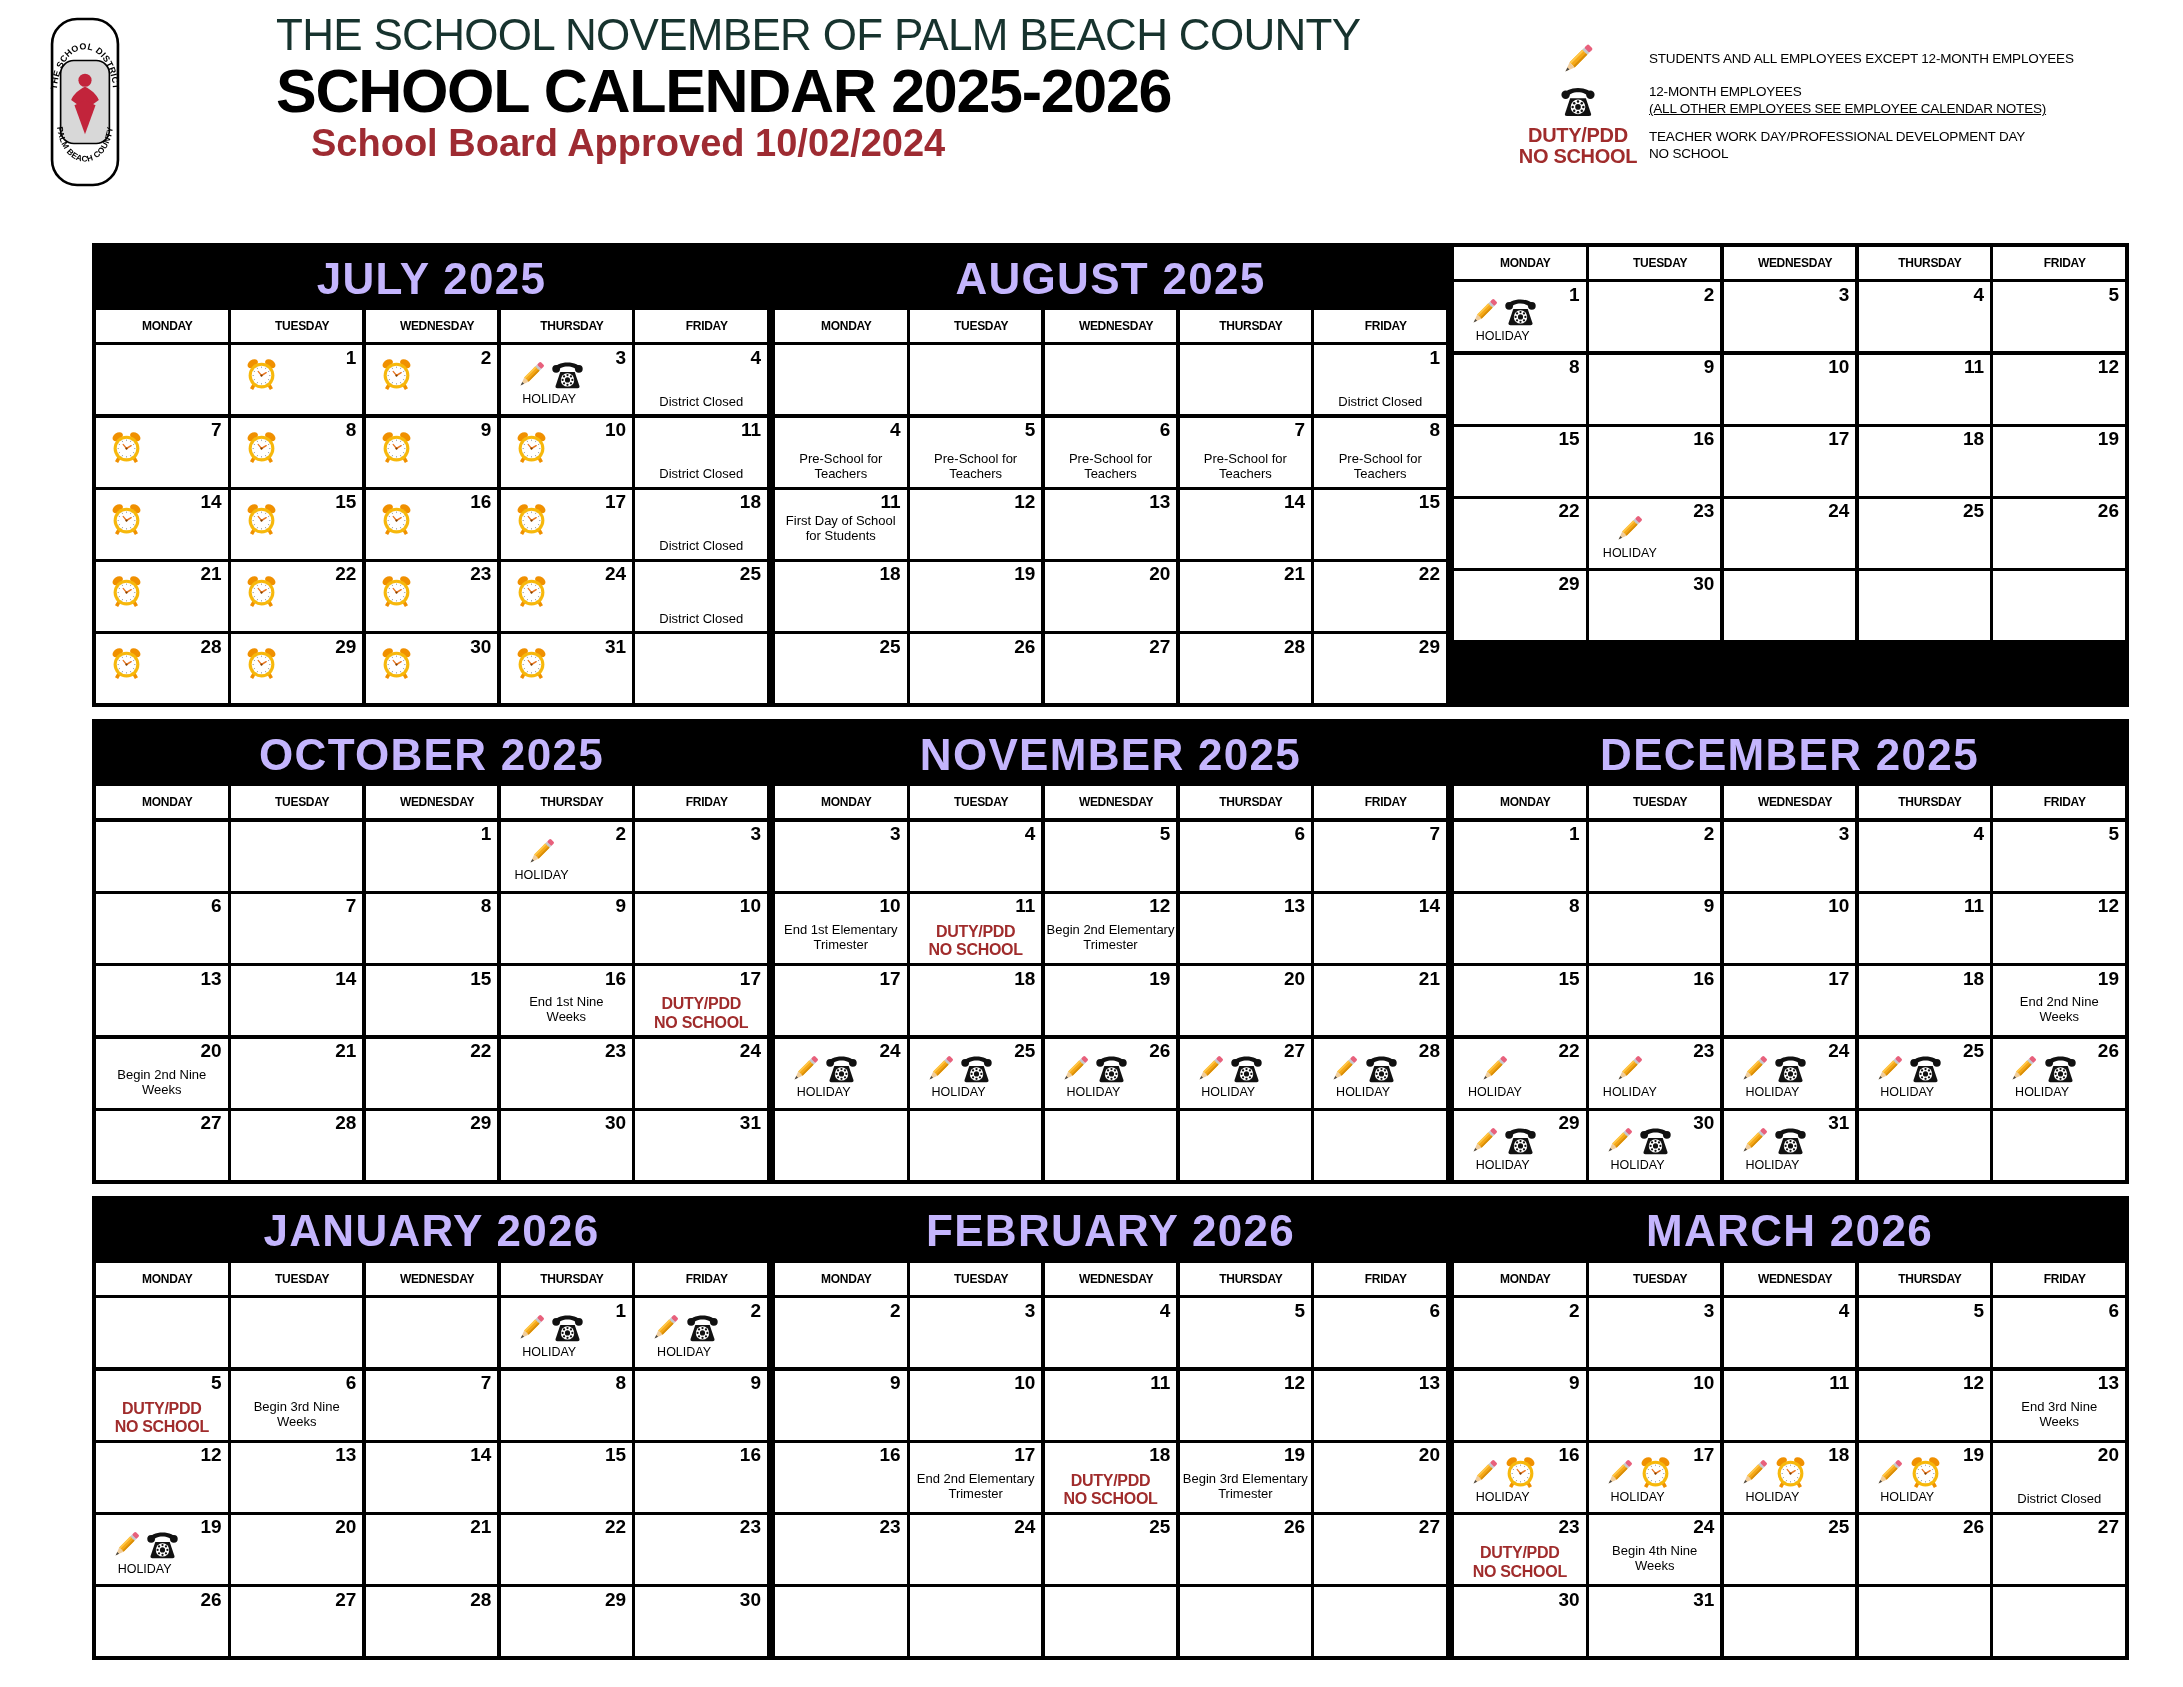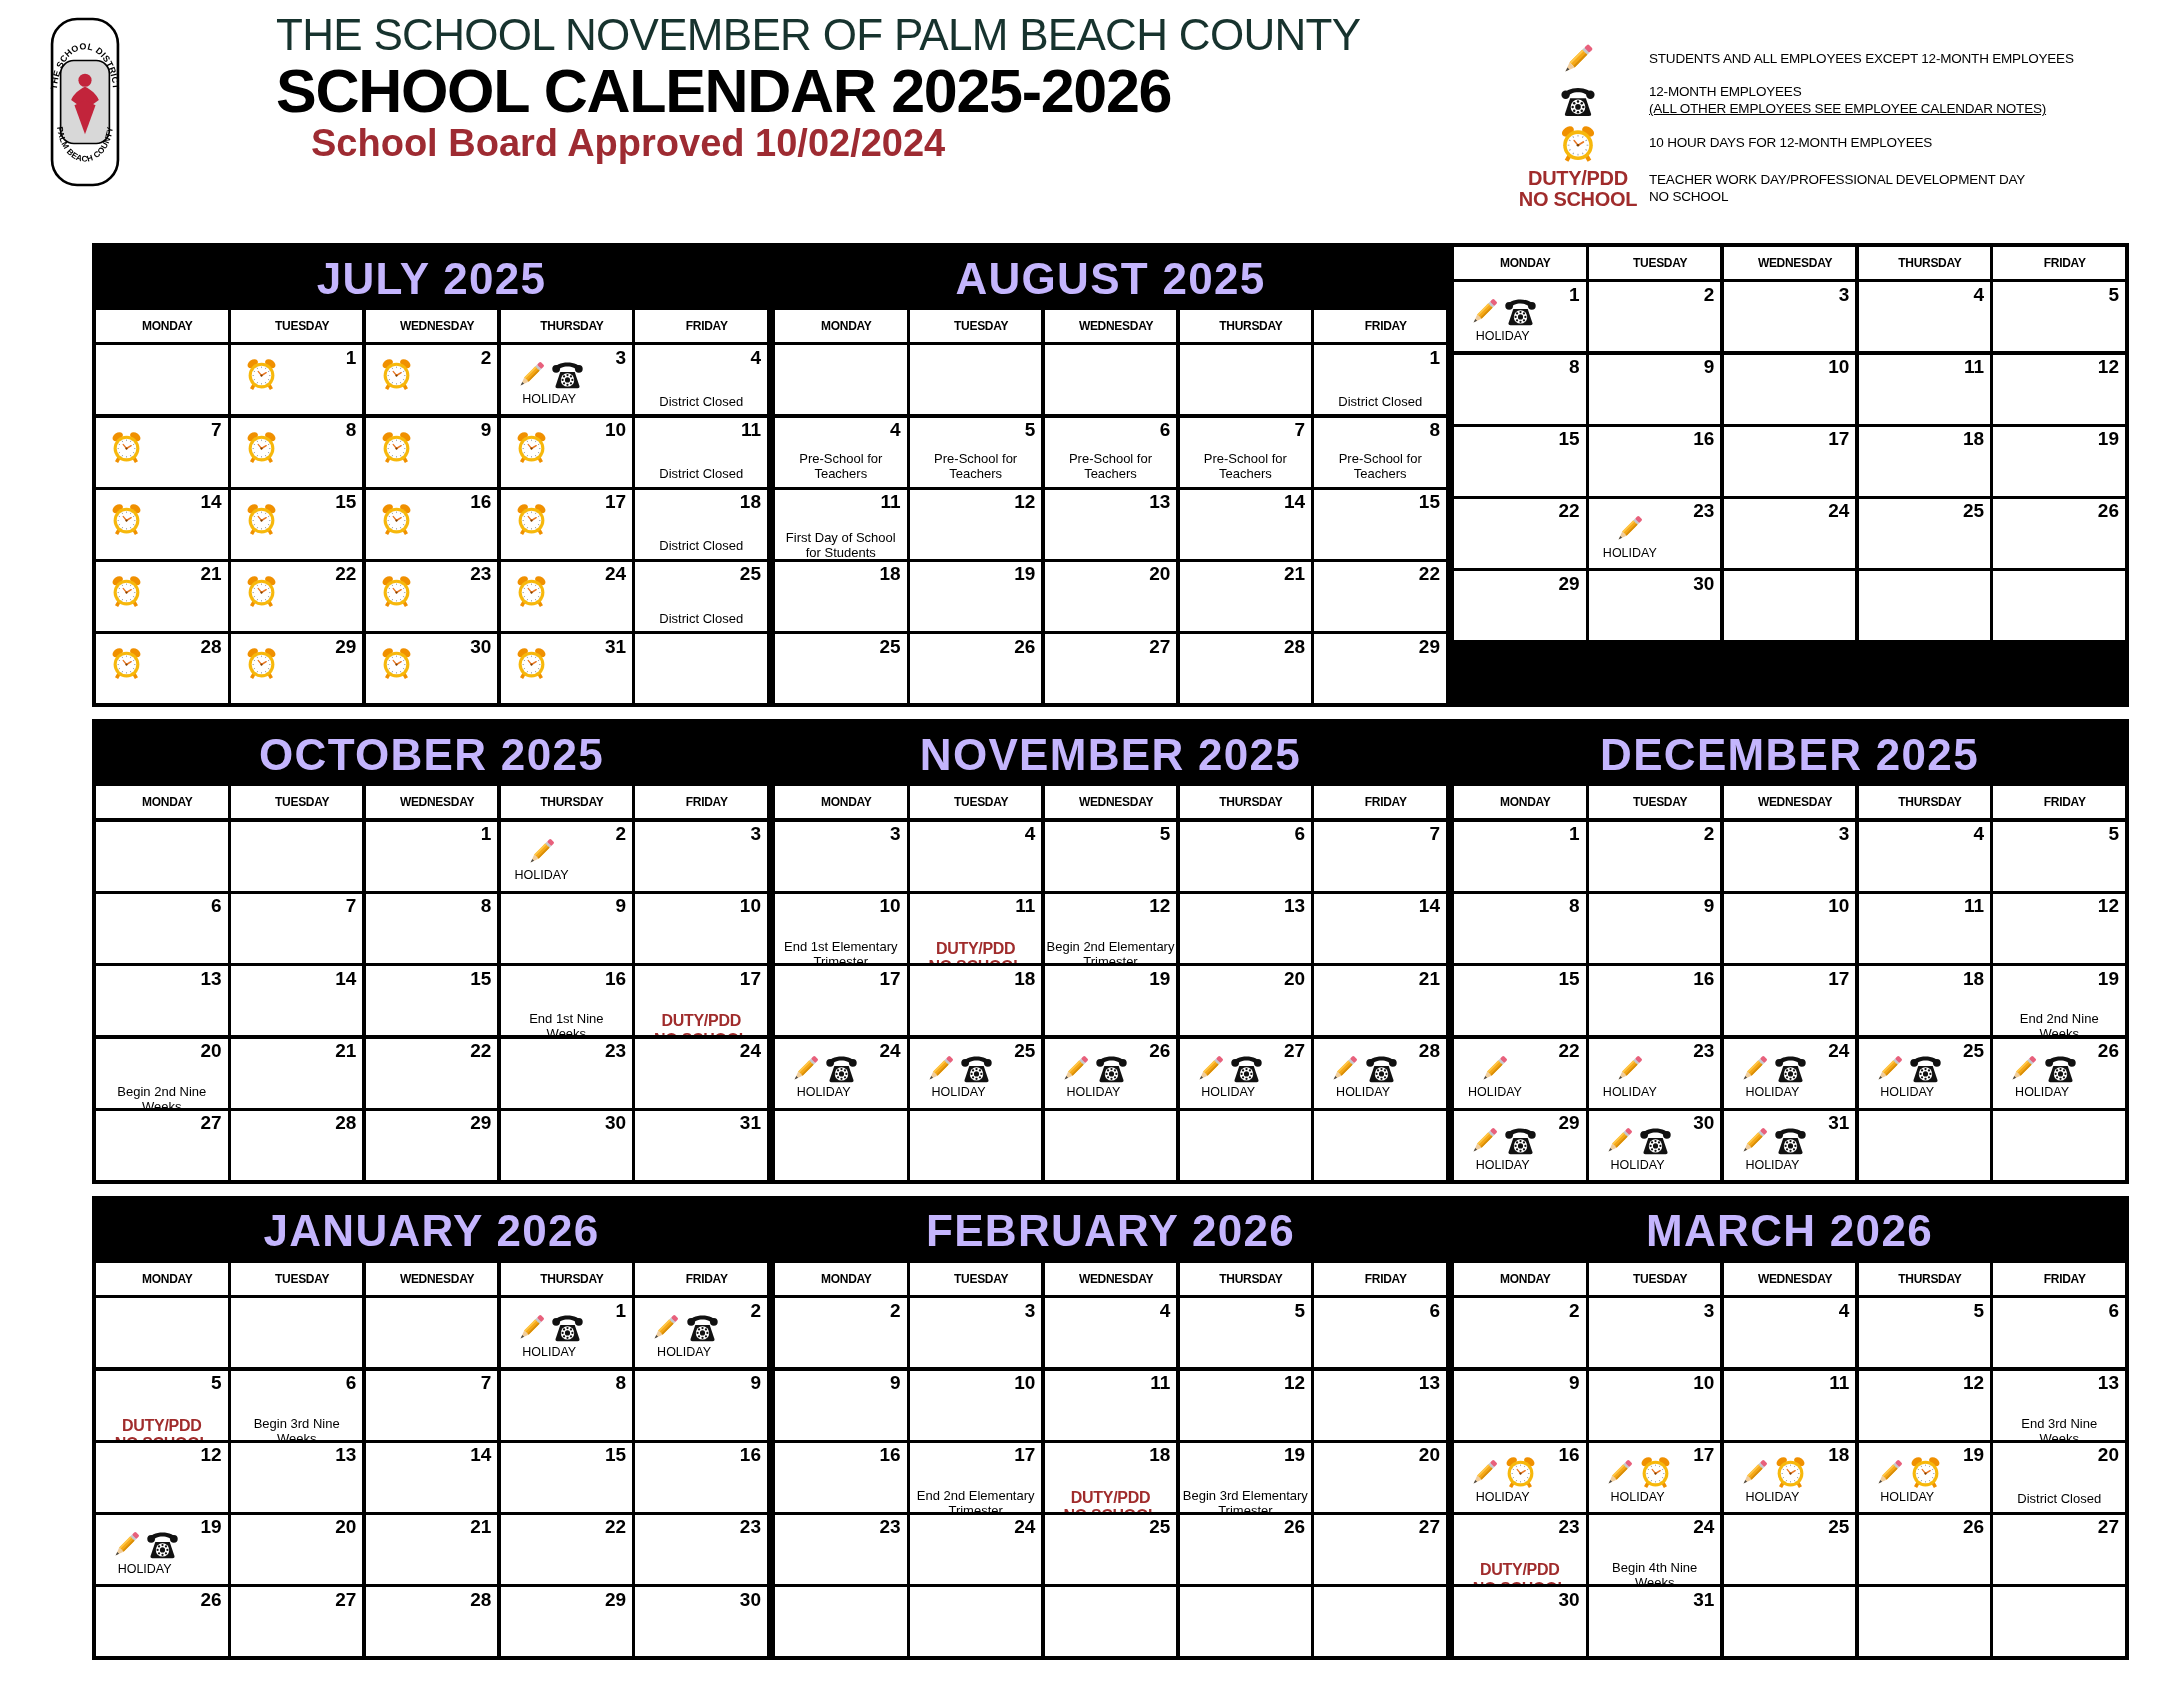--- a/index.html
+++ b/index.html
@@ -39,21 +39,21 @@
   .wd {
     background:#fff; height:32px; display:flex; align-items:center; justify-content:center;
     font-weight:bold; font-size:12px; letter-spacing:-0.3px;padding-left:11px;
   }
   .cell { position:relative; background:#fff; height:69px; overflow:hidden; }
   .dnum { position:absolute; top:1.3px; right:6px; font-weight:bold; font-size:19px; }
   .stack { position:absolute; left:14px; top:13px; display:flex; flex-direction:column; align-items:center; }
   .icons { display:flex; gap:3.3px; align-items:center; }
   .icons .ic { width:33px; height:33px; }
   .stack .lbl { font-size:12.5px; margin-top:0.7px; white-space:nowrap; }
-  .lbl.full { position:absolute; left:1.3px; right:1.3px; text-align:center; font-size:13px; line-height:1.15; white-space:pre-line;margin-top:17px; }
+  .lbl.full { position:absolute; left:1.3px; right:1.3px; text-align:center; font-size:13px; line-height:1.15; white-space:pre-line; }
   .lbl.pos-b { bottom:4.6px; }
   .lbl.pos-m { top:29px; }
   .lbl.pos-t { top:24px; }
   .lbl.red { color:#A02C2C; font-weight:800; font-size:16px; line-height:1.15; letter-spacing:-0.3px; }
   .defs { position:absolute; width:0; height:0; overflow:hidden; }
 </style>
 </head>
 <body>
 
 <svg class="defs" aria-hidden="true">
@@ -158,28 +158,20 @@
           <use href="#sym-phone"></use>
         </svg>
     </div>
     <div class="ltext">
       <div>12-MONTH EMPLOYEES</div>
       <div class="u">(ALL OTHER EMPLOYEES SEE EMPLOYEE CALENDAR NOTES)</div>
     </div>
   </div>
   <div class="lrow">
     <div class="licon">
-      <svg class="ic" width="38" height="38" viewBox="0 0 64 64">
-          <use href="#sym-clock"></use>
-        </svg>
-    </div>
-    <div class="ltext">10 HOUR DAYS FOR 12-MONTH EMPLOYEES</div>
-  </div>
-  <div class="lrow">
-    <div class="licon">
       <div class="duty-legend">DUTY/PDD
 NO SCHOOL</div>
     </div>
     <div class="ltext">
       <div>TEACHER WORK DAY/PROFESSIONAL DEVELOPMENT DAY</div>
       <div>NO SCHOOL</div>
     </div>
   </div>
 </div>
 

